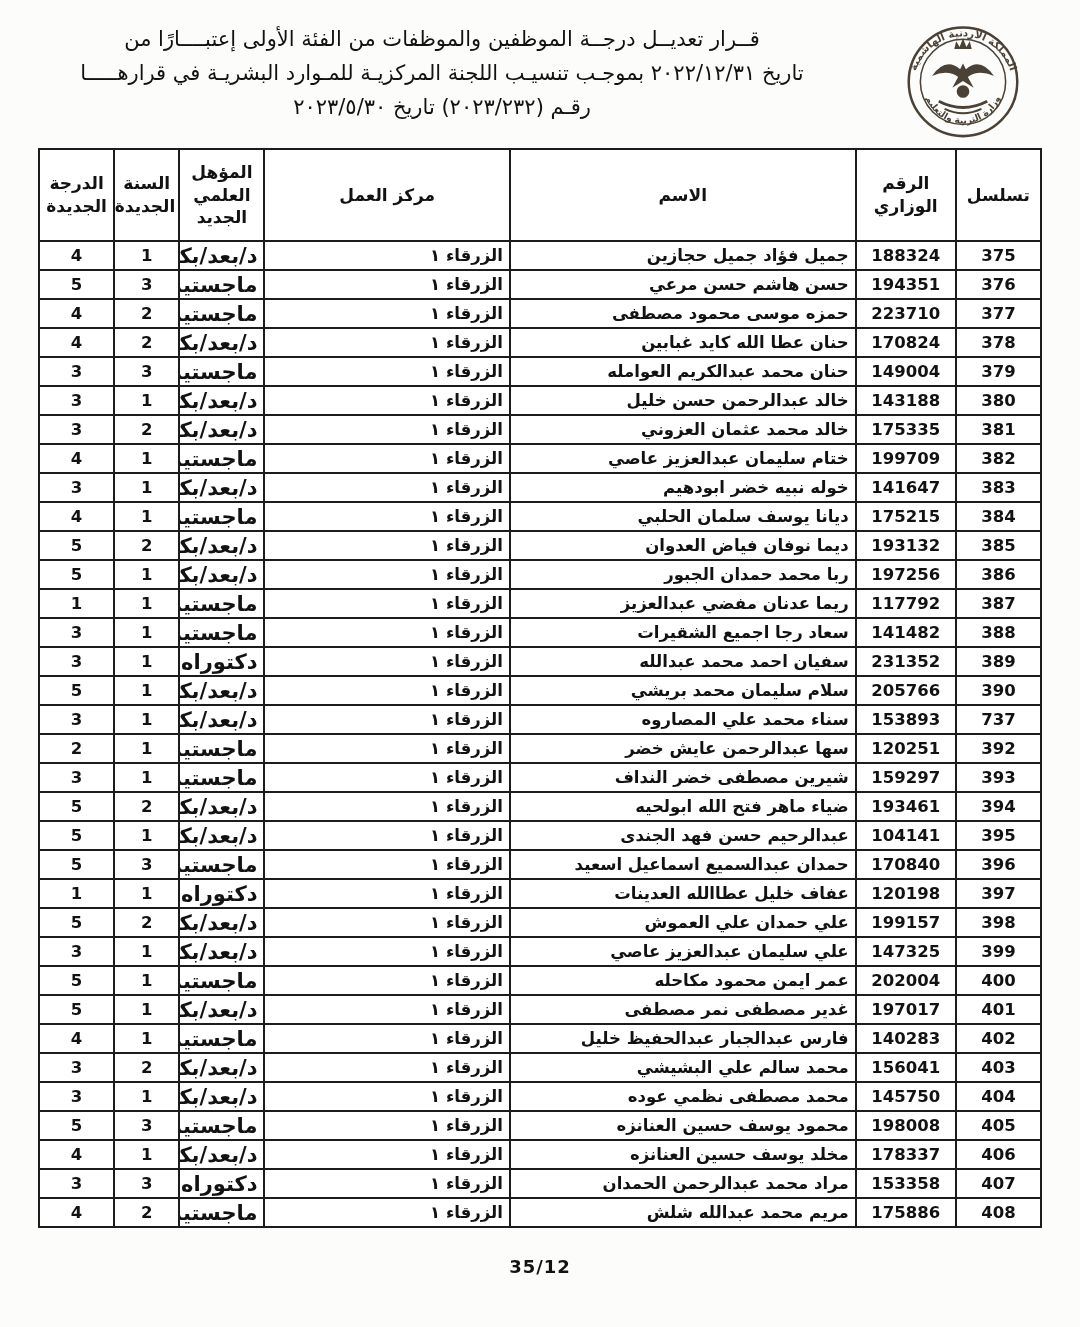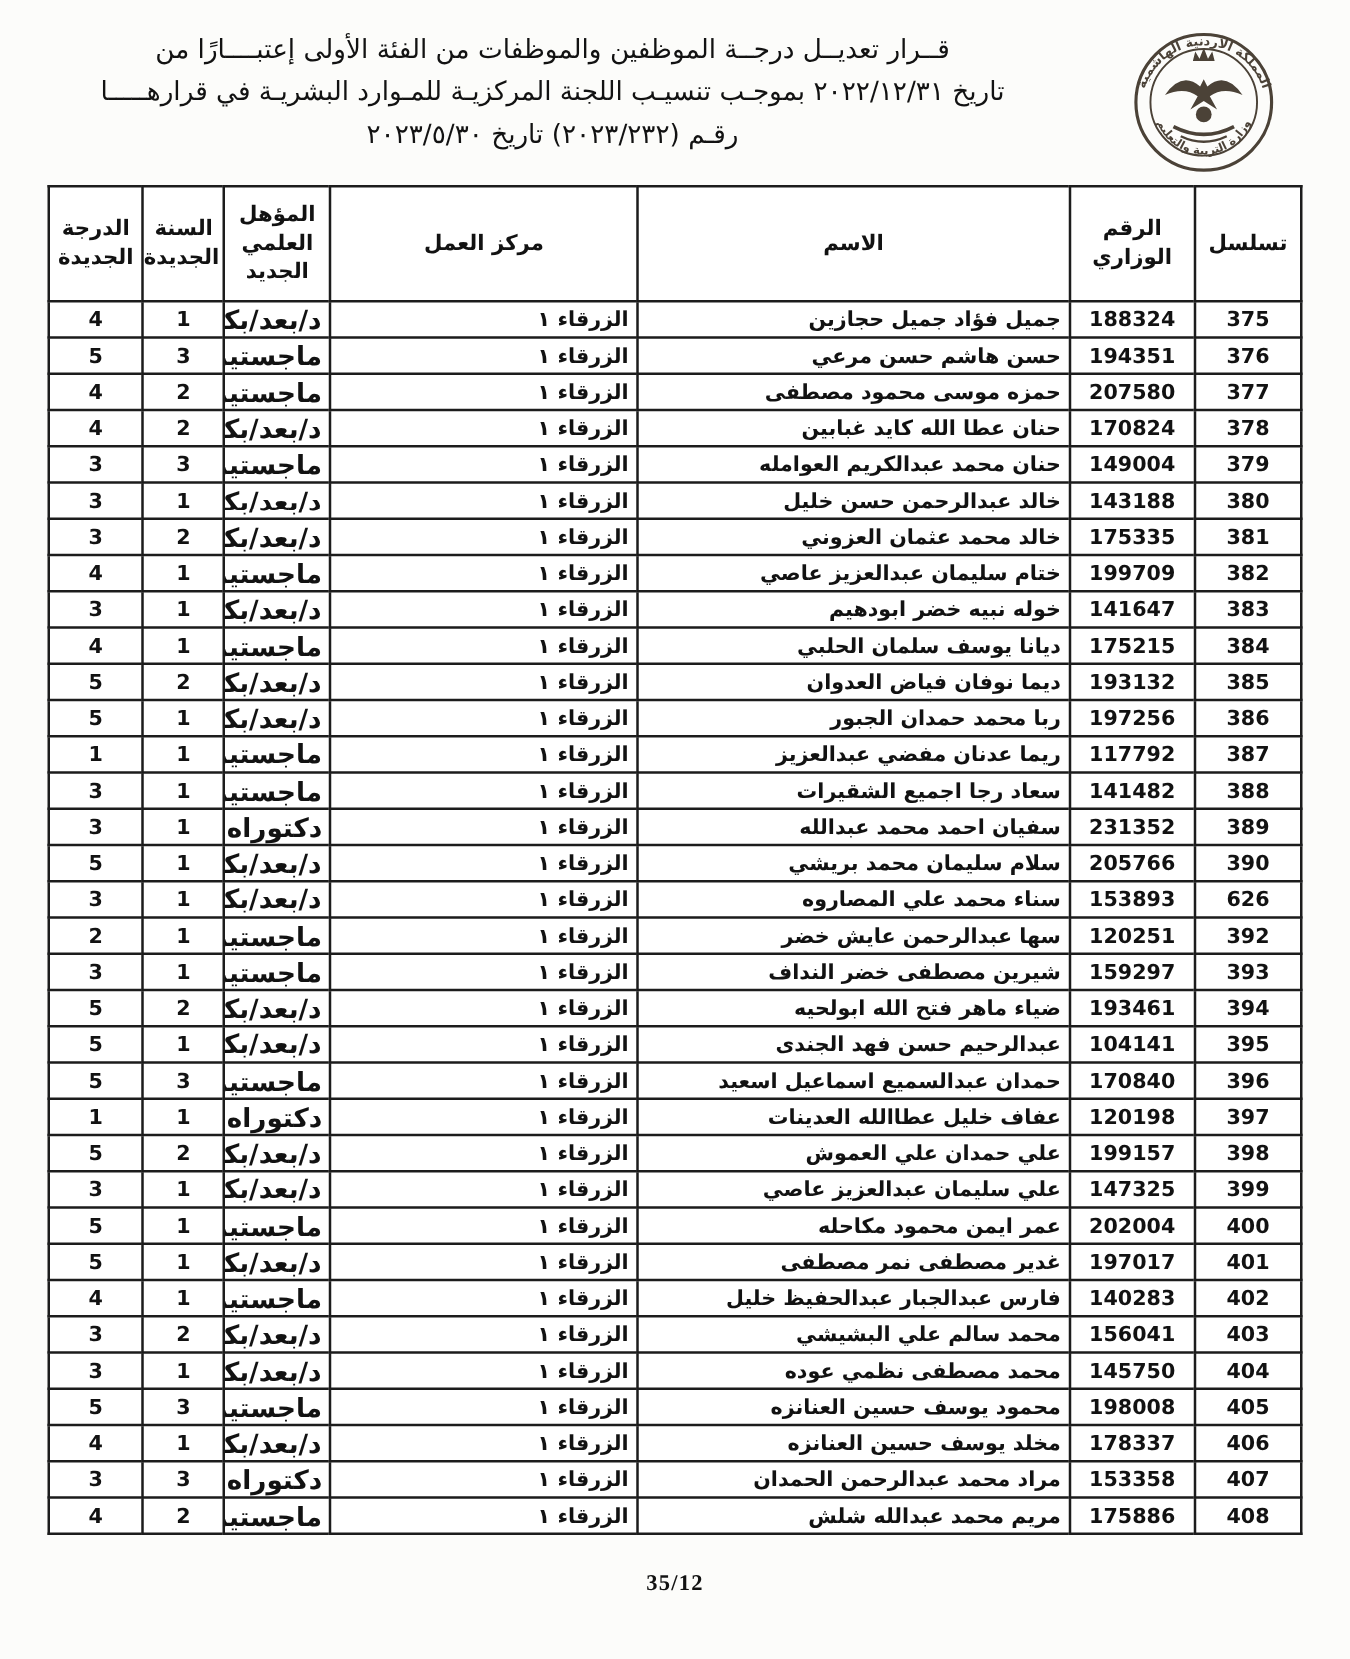--- a/index.html
+++ b/index.html
@@ -74,21 +74,20 @@
   col.c-year     { width: 6.5%; }
   col.c-grade    { width: 7.5%; }
 
   
   .page-number {
     margin-top: 28px;
     text-align: center;
     font-weight: bold;
     font-size: 18px;
     letter-spacing: 1px;
-    font-family: Liberation Serif, serif;
   }
 </style>
 </head>
 <body>
 
 <div class="page">
 
   <div class="doc-header">
 
     <div class="emblem-wrap">
@@ -160,21 +159,21 @@
           <td class="col-serial">376</td>
           <td class="col-ministry_number">194351</td>
           <td class="col-name">حسن هاشم حسن مرعي</td>
           <td class="col-work_center">الزرقاء ١</td>
           <td class="col-qualification">ماجستير</td>
           <td class="col-new_year">3</td>
           <td class="col-new_grade">5</td>
         </tr>
         <tr>
           <td class="col-serial">377</td>
-          <td class="col-ministry_number">207580</td>
+          <td class="col-ministry_number">223710</td>
           <td class="col-name">حمزه موسى محمود مصطفى</td>
           <td class="col-work_center">الزرقاء ١</td>
           <td class="col-qualification">ماجستير</td>
           <td class="col-new_year">2</td>
           <td class="col-new_grade">4</td>
         </tr>
         <tr>
           <td class="col-serial">378</td>
           <td class="col-ministry_number">170824</td>
           <td class="col-name">حنان عطا الله كايد غبابين</td>
@@ -285,21 +284,21 @@
         <tr>
           <td class="col-serial">390</td>
           <td class="col-ministry_number">205766</td>
           <td class="col-name">سلام سليمان محمد بريشي</td>
           <td class="col-work_center">الزرقاء ١</td>
           <td class="col-qualification">د/بعد/بكا</td>
           <td class="col-new_year">1</td>
           <td class="col-new_grade">5</td>
         </tr>
         <tr>
-          <td class="col-serial">626</td>
+          <td class="col-serial">737</td>
           <td class="col-ministry_number">153893</td>
           <td class="col-name">سناء محمد علي المصاروه</td>
           <td class="col-work_center">الزرقاء ١</td>
           <td class="col-qualification">د/بعد/بكا</td>
           <td class="col-new_year">1</td>
           <td class="col-new_grade">3</td>
         </tr>
         <tr>
           <td class="col-serial">392</td>
           <td class="col-ministry_number">120251</td>

